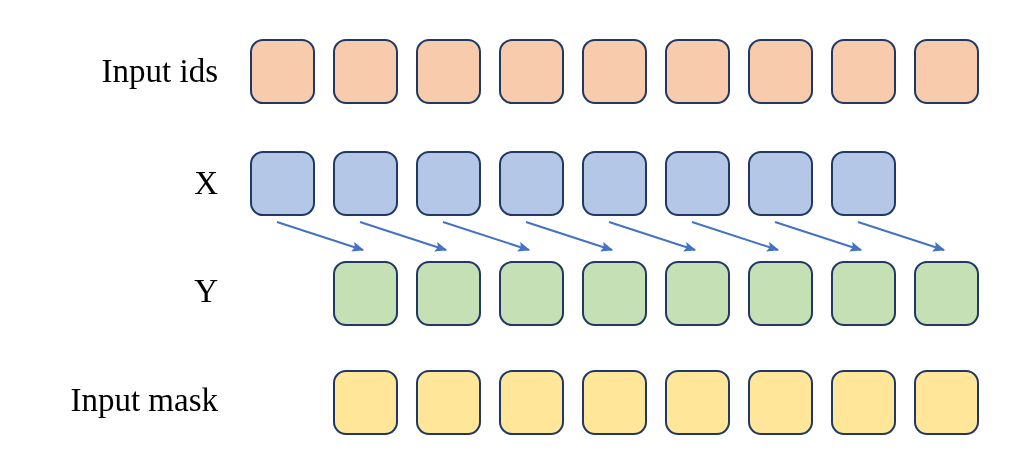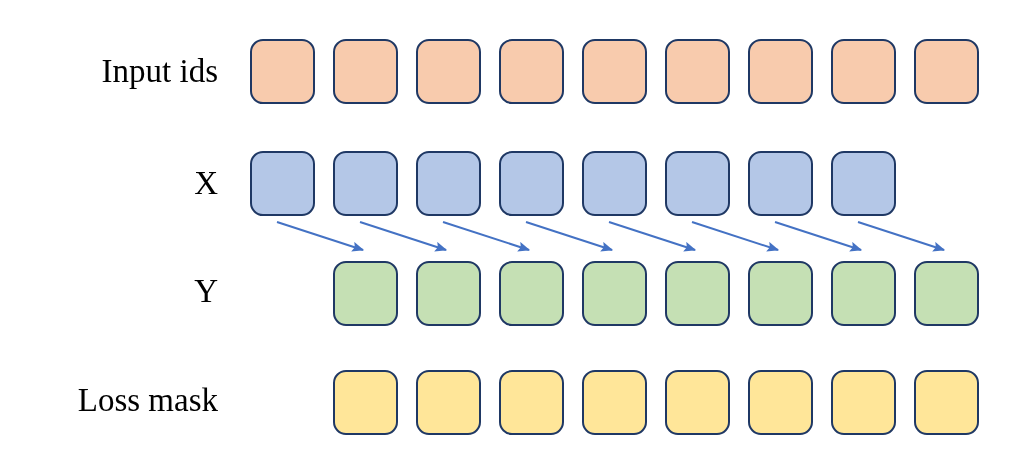--- a/index.html
+++ b/index.html
@@ -92,21 +92,21 @@
         <div class="cell" style="width: 65px; height: 65px; background: rgb(197, 224, 180); border-color: rgb(31, 56, 100);"></div>
         <div class="cell" style="width: 65px; height: 65px; background: rgb(197, 224, 180); border-color: rgb(31, 56, 100);"></div>
         <div class="cell" style="width: 65px; height: 65px; background: rgb(197, 224, 180); border-color: rgb(31, 56, 100);"></div>
         <div class="cell" style="width: 65px; height: 65px; background: rgb(197, 224, 180); border-color: rgb(31, 56, 100);"></div>
         <div class="cell" style="width: 65px; height: 65px; background: rgb(197, 224, 180); border-color: rgb(31, 56, 100);"></div>
         <div class="cell" style="width: 65px; height: 65px; background: rgb(197, 224, 180); border-color: rgb(31, 56, 100);"></div>
       </div>
   </div>
 
   <div class="row" style="top:370px;">
-    <div class="row-label" style="top:14px;">Loss mask</div>
+    <div class="row-label" style="top:14px;">Input mask</div>
     <div class="cells" id="cells-3" style="left: 333px; gap: 18px;">
         <div class="cell" style="width: 65px; height: 65px; background: rgb(255, 230, 153); border-color: rgb(31, 56, 100);"></div>
         <div class="cell" style="width: 65px; height: 65px; background: rgb(255, 230, 153); border-color: rgb(31, 56, 100);"></div>
         <div class="cell" style="width: 65px; height: 65px; background: rgb(255, 230, 153); border-color: rgb(31, 56, 100);"></div>
         <div class="cell" style="width: 65px; height: 65px; background: rgb(255, 230, 153); border-color: rgb(31, 56, 100);"></div>
         <div class="cell" style="width: 65px; height: 65px; background: rgb(255, 230, 153); border-color: rgb(31, 56, 100);"></div>
         <div class="cell" style="width: 65px; height: 65px; background: rgb(255, 230, 153); border-color: rgb(31, 56, 100);"></div>
         <div class="cell" style="width: 65px; height: 65px; background: rgb(255, 230, 153); border-color: rgb(31, 56, 100);"></div>
         <div class="cell" style="width: 65px; height: 65px; background: rgb(255, 230, 153); border-color: rgb(31, 56, 100);"></div>
       </div>

